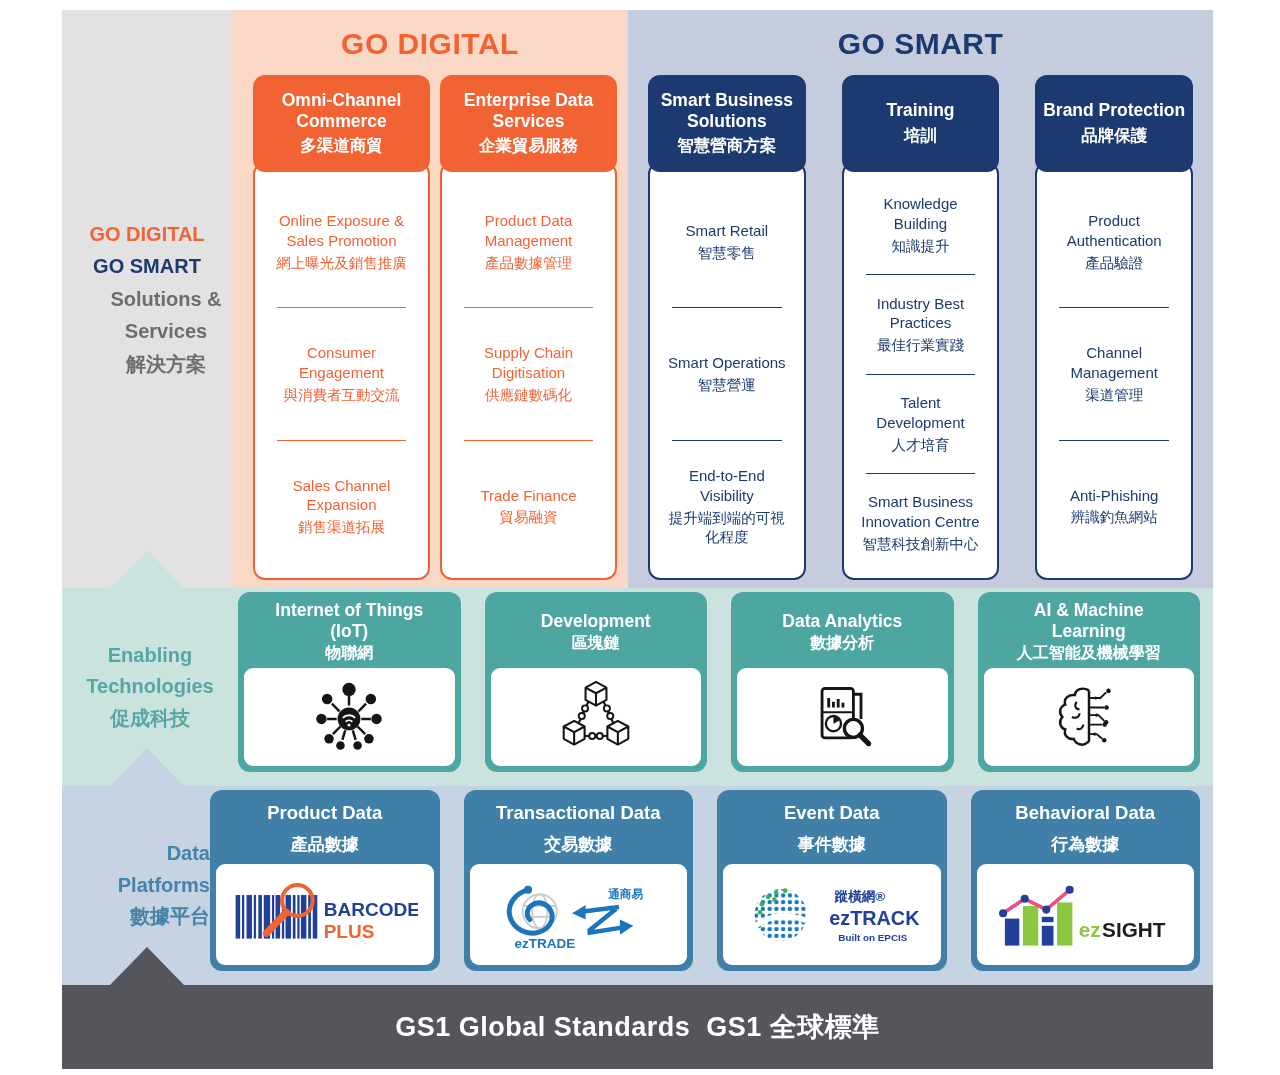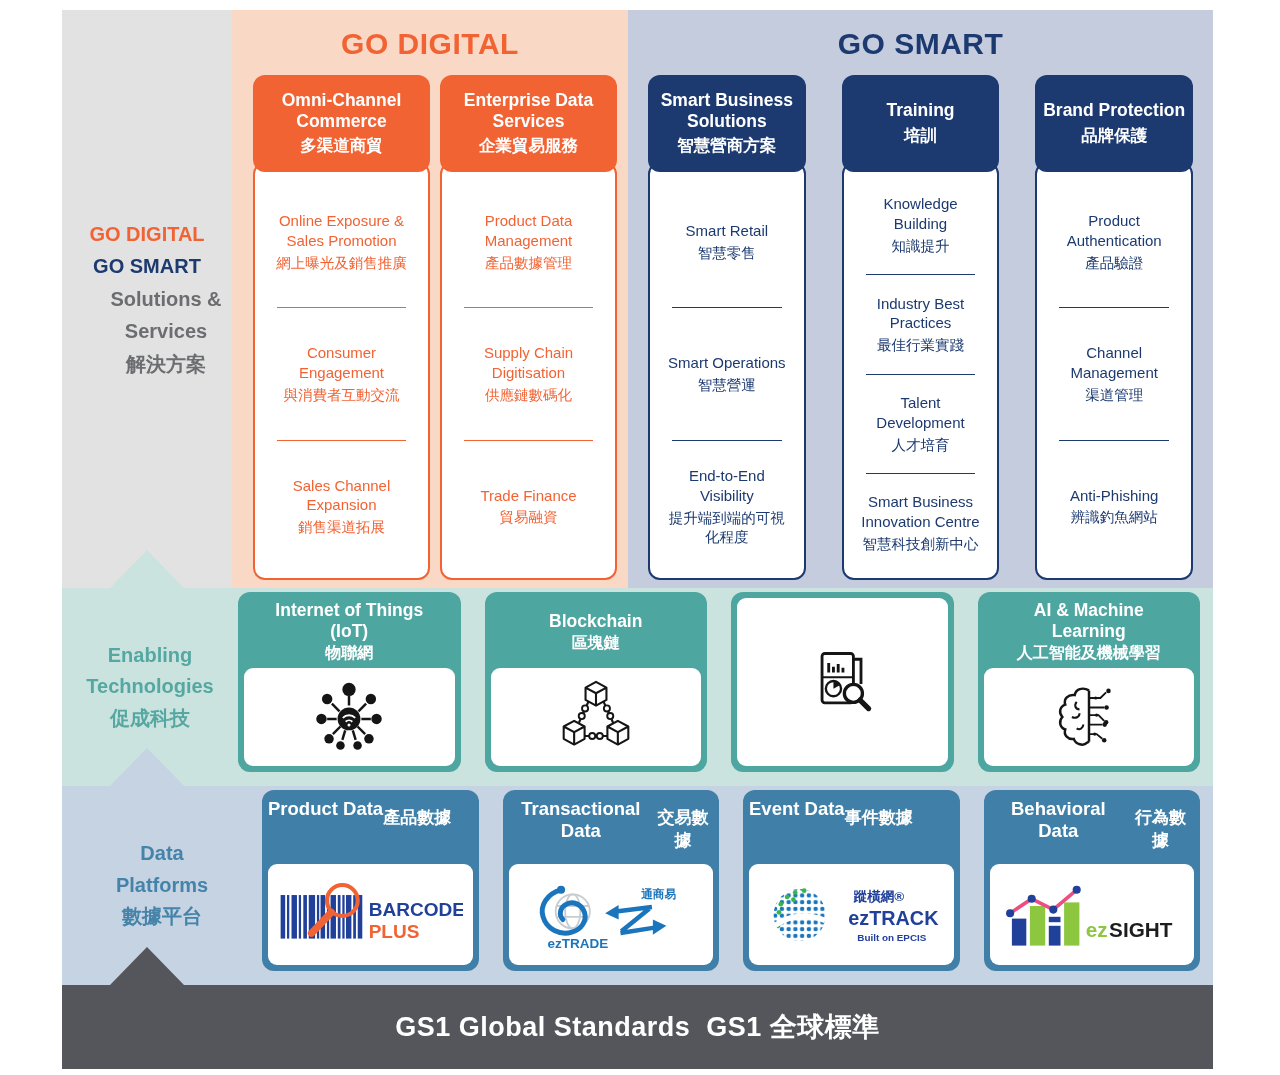--- a/index.html
+++ b/index.html
@@ -56,25 +56,25 @@
   .row-cards { flex:1; display:flex; gap:24px; padding:4px 13px 14px 0; }
   .tech-card { flex:1; background:#4EA6A1; border-radius:12px; padding:6px; display:flex; flex-direction:column; }
   .tech-header { color:#fff; font-weight:bold; text-align:center; min-height:70px;
                  display:flex; flex-direction:column; justify-content:center; padding:2px 0 4px; }
   .tech-en { font-size:17.5px; line-height:1.2; max-width:180px; margin:0 auto; }
   .tech-zh { font-size:16px; margin-top:1px; }
   .card-body { flex:1; background:#fff; border-radius:9px; display:flex; align-items:center; justify-content:center; overflow:hidden; }
 
   
   .platforms-band { position:relative; height:199px; background:#C6D3E2; display:flex; }
-  .pl-label-col { width:200px; display:flex; flex-direction:column; justify-content:center;
-                  text-align:center; color:#4583A9; font-weight:bold; font-size:20px; line-height:1.58; }
+  .pl-label-col { width:148px; display:flex; flex-direction:column; justify-content:center;
+                  text-align:center; color:#4583A9; font-weight:bold; font-size:20px; line-height:1.58;align-items:flex-end; }
   .plat-card { flex:1; background:#4080A8; border-radius:12px; padding:6px; display:flex; flex-direction:column; }
   .plat-header { color:#fff; font-weight:bold; text-align:center; min-height:68px;
-                 display:flex; flex-direction:row; justify-content:flex-start; padding:2px 0 4px; }
+                 display:flex; flex-direction:column; justify-content:center; padding:2px 0 4px; }
   .plat-en { font-size:18.5px; line-height:1.2; }
   .plat-zh { font-size:17px; margin-top:8px; }
 
   
   .gs1-bar { position:relative; height:84px; background:#54565B; display:flex; align-items:center;
              justify-content:center; color:#fff; font-weight:bold; font-size:27px;
              letter-spacing:.5px; white-space:pre-wrap; }
 
   svg text { font-family:"Liberation Sans", sans-serif; }
 </style>
@@ -270,21 +270,21 @@
             </g>
             <path d="M33.5,41 a9,9 0 0 1 13,0" stroke="#fff" stroke-width="2" fill="none"></path>
             <path d="M36.5,45 a5,5 0 0 1 7,0" stroke="#fff" stroke-width="2" fill="none"></path>
             <circle cx="40" cy="48.5" r="1.6" fill="#fff"></circle>
           </svg>
         </div>
       </div>
 
       <div class="tech-card">
         <div class="tech-header">
-          <span class="tech-en">Blockchain</span>
+          <span class="tech-en">Development</span>
           <span class="tech-zh">區塊鏈</span>
         </div>
         <div class="card-body">
           <svg width="76" height="76" viewBox="0 0 80 80">
             <g stroke="#151515" stroke-width="2.2" fill="none">
               <line x1="32" y1="24" x2="22" y2="46"></line>
                   <line x1="48" y1="24" x2="58" y2="46"></line>
                   <line x1="28" y1="60" x2="52" y2="60"></line>
             </g>
             <g stroke="#151515" stroke-width="2" fill="#fff">
@@ -298,20 +298,24 @@
             <g stroke="#151515" stroke-width="2.2" fill="#fff" stroke-linejoin="round">
               <path d="M40,3 L51,9 L51,22 L40,28 L29,22 L29,9 Z M29,9 L40,15 L51,9 M40,15 L40,28"></path>
               <path d="M17,44 L28,50 L28,63 L17,69 L6,63 L6,50 Z M6,50 L17,56 L28,50 M17,56 L17,69"></path>
               <path d="M63,44 L74,50 L74,63 L63,69 L52,63 L52,50 Z M52,50 L63,56 L74,50 M63,56 L63,69"></path>
             </g>
           </svg>
         </div>
       </div>
 
       <div class="tech-card">
+        <div class="tech-header">
+          <span class="tech-en">Data Analytics</span>
+          <span class="tech-zh">數據分析</span>
+        </div>
         <div class="card-body">
           <svg width="76" height="76" viewBox="0 0 80 80">
             <rect x="19" y="10" width="33" height="52" rx="3" fill="none" stroke="#151515" stroke-width="3"></rect>
             <path d="M26,30 V20 M31,30 V24 M36,30 V21 M41,30 V25" stroke="#151515" stroke-width="3"></path>
             <line x1="19" y1="35" x2="52" y2="35" stroke="#151515" stroke-width="2"></line>
             <circle cx="31" cy="47" r="8" fill="none" stroke="#151515" stroke-width="2.5"></circle>
             <path d="M31,47 L31,38.5 A8.5,8.5 0 0 1 38.5,43 Z" fill="#151515"></path>
             <path d="M52,16 h8 v26" fill="none" stroke="#151515" stroke-width="3"></path>
             <circle cx="52" cy="52" r="9.5" fill="#fff" stroke="#151515" stroke-width="3.5"></circle>
             <line x1="59" y1="59" x2="68" y2="68" stroke="#151515" stroke-width="5.5" stroke-linecap="round"></line>

